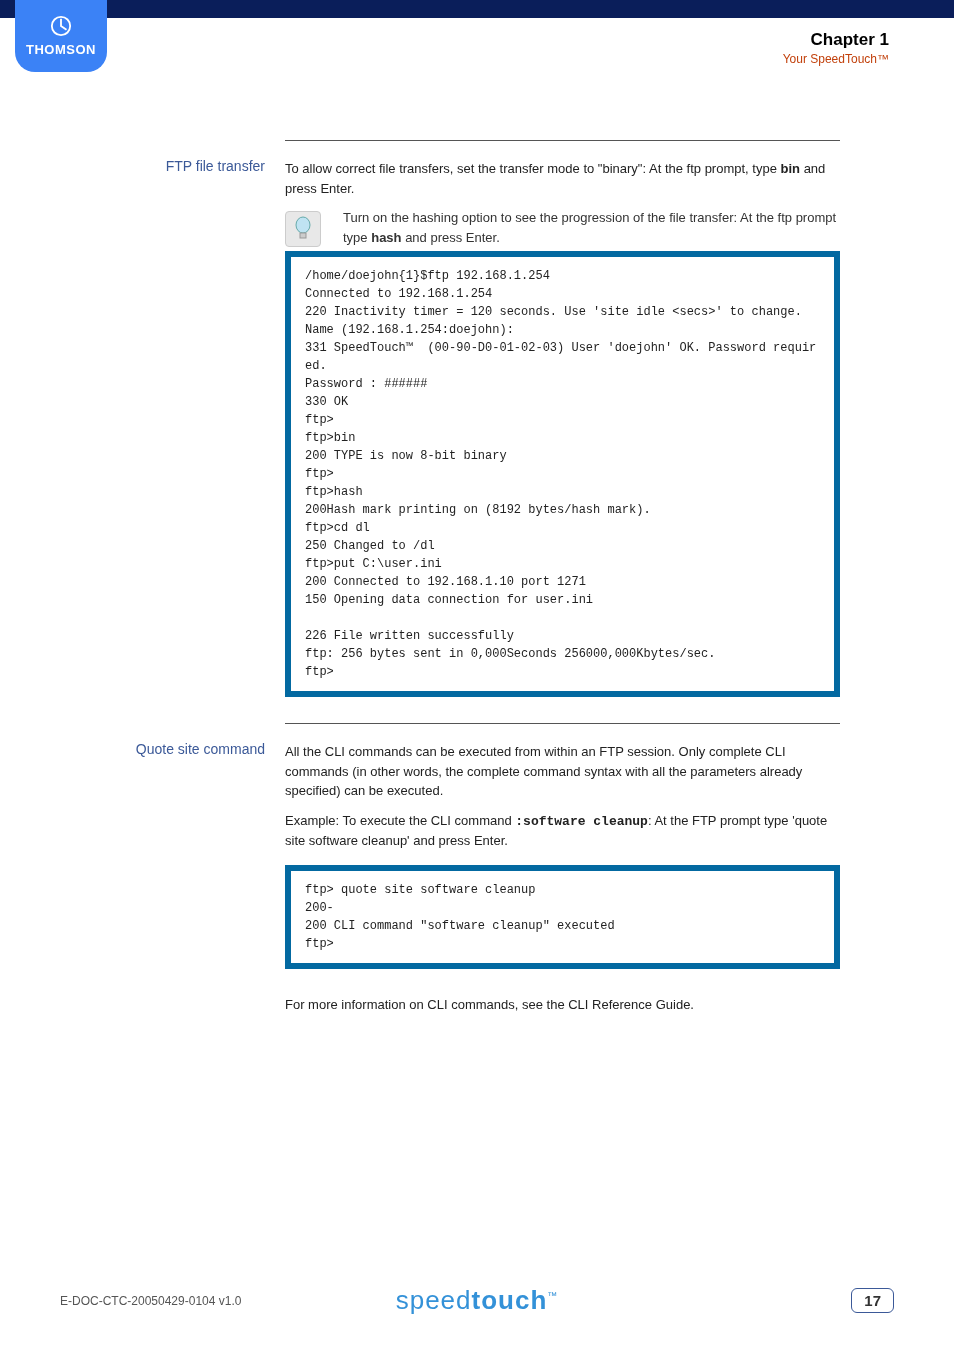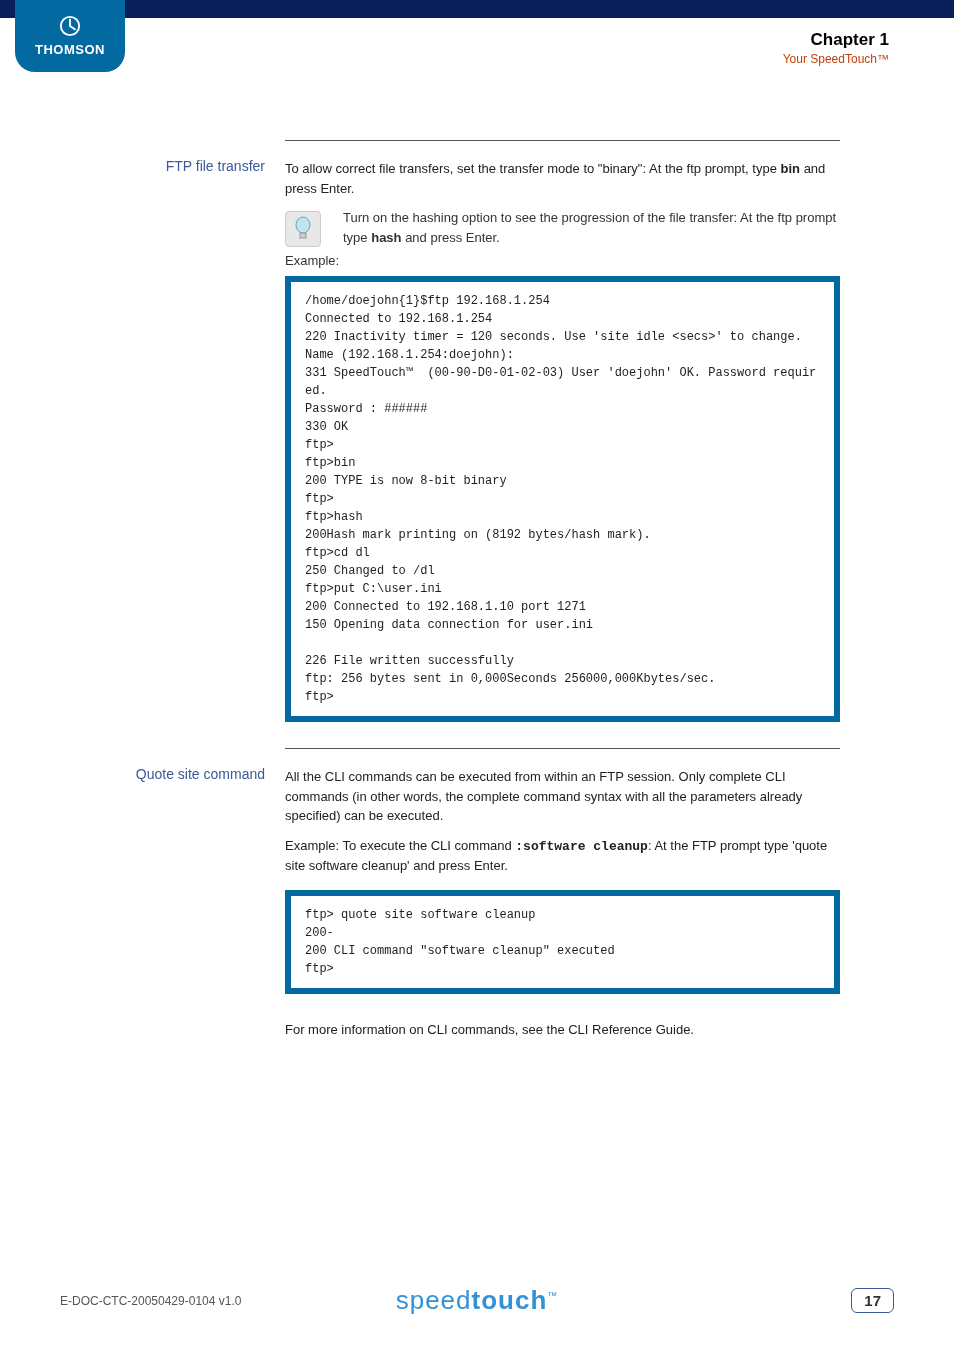--- a/index.html
+++ b/index.html
@@ -16,23 +16,23 @@
     top: 0;
     left: 0;
     right: 0;
     height: 18px;
     background: #0a1e5a;
   }
   .logo-tab {
     position: absolute;
     top: 0;
     left: 15px;
-    width: 110px;
+    width: 92px;
     height: 72px;
-    background: #0369a1;
+    background: #3b82f6;
     border-radius: 0 0 20px 20px;
     color: #fff;
     display: flex;
     flex-direction: column;
     align-items: center;
     justify-content: center;
     font-weight: bold;
     font-size: 13px;
     letter-spacing: 0.5px;
   }
@@ -167,21 +167,20 @@
       <div class="note-icon-box">
         <svg width="20" height="26" viewBox="0 0 20 26">
             <ellipse cx="10" cy="9" rx="7" ry="8" fill="#bfe3f2" stroke="#6aa" stroke-width="1"></ellipse>
             <rect x="7" y="17" width="6" height="5" fill="#ccc" stroke="#999"></rect>
           </svg>
       </div>
       <div class="note-text">
         <span>Turn on the hashing option to see the progression of the file transfer: At the ftp prompt type </span><b>hash</b><span> and press Enter.</span>
       </div>
     </div>
-    <div class="example-label">Example:</div>
     <div class="code-box">/home/doejohn{1}$ftp 192.168.1.254
 Connected to 192.168.1.254
 220 Inactivity timer = 120 seconds. Use 'site idle &lt;secs&gt;' to change.
 Name (192.168.1.254:doejohn):
 331 SpeedTouch™  (00-90-D0-01-02-03) User 'doejohn' OK. Password requir
 ed.
 Password : ######
 330 OK
 ftp&gt;
 ftp&gt;bin

